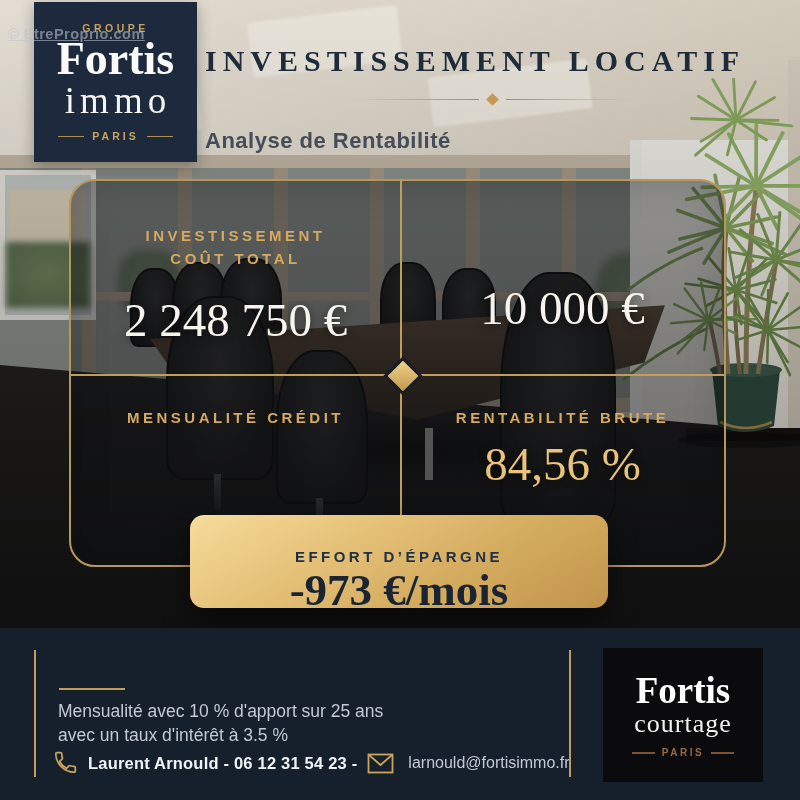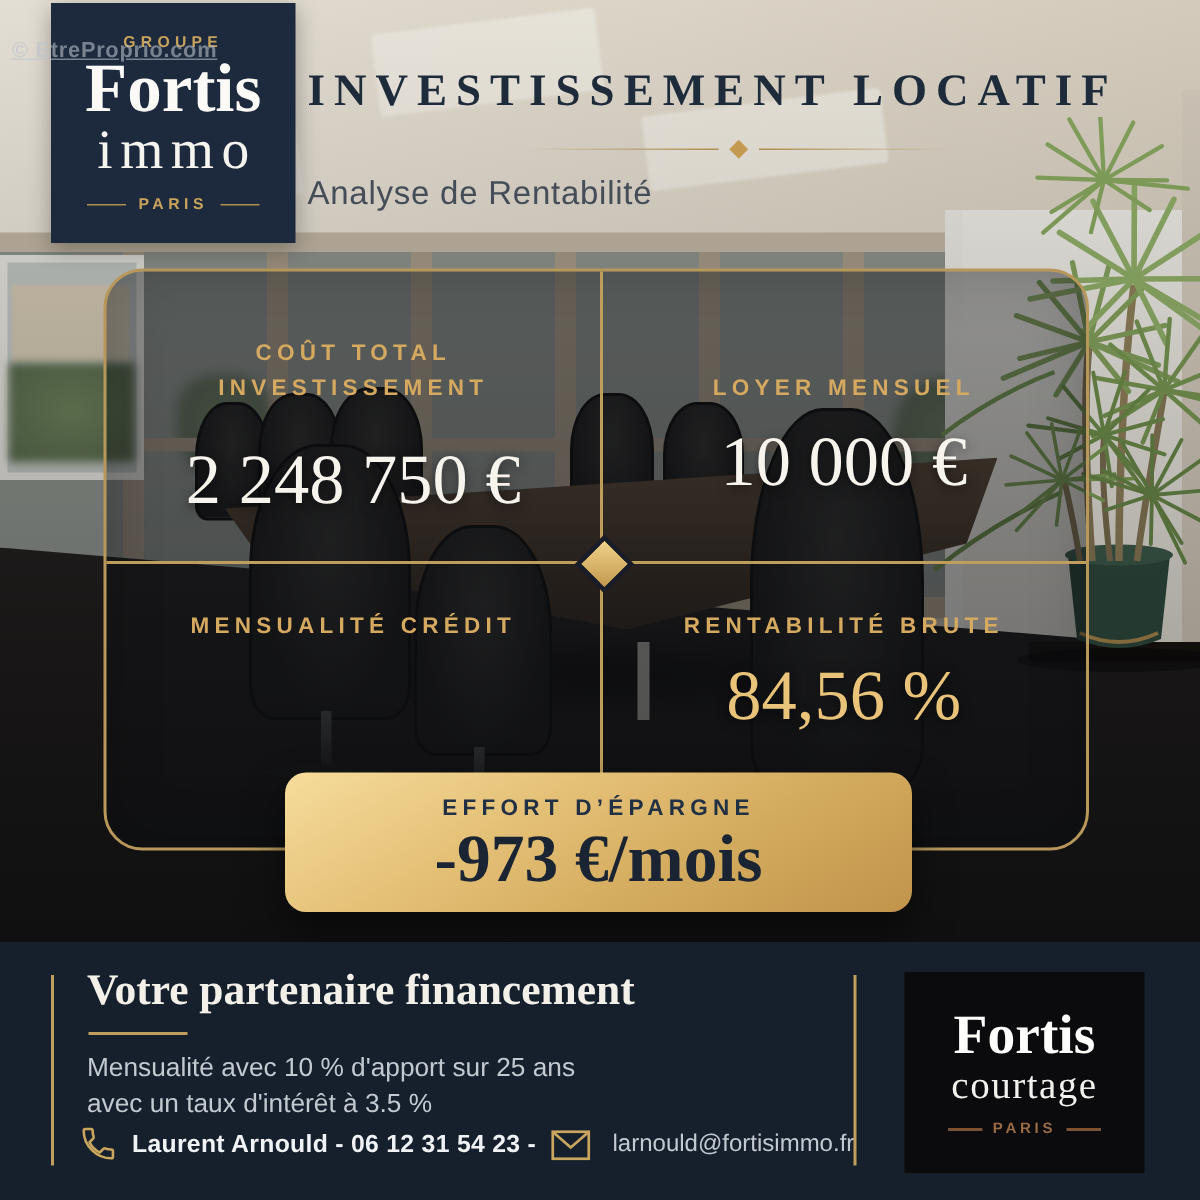--- a/index.html
+++ b/index.html
@@ -55,42 +55,42 @@
   .paris-line{width:26px;height:1.5px;background:#b08d4f;}
   .lg-paris{font-size:10.5px;letter-spacing:3px;color:#c9a25c;font-weight:700;}
 
   #header{left:205px;top:44px;width:574px;text-align:left;z-index:30;}
   #main-title{font-family:"Liberation Serif",serif;font-size:30px;font-weight:700;
     letter-spacing:6px;color:#1e2b3a;}
   .title-divider{display:flex;align-items:center;justify-content:center;gap:9px;margin-top:17px;}
   .td-line-l{width:128px;height:1.5px;background:linear-gradient(90deg,rgba(176,140,74,0),#b08c4a);}
   .td-line-r{width:128px;height:1.5px;background:linear-gradient(90deg,#b08c4a,rgba(176,140,74,0));}
   .td-diamond{width:9px;height:9px;transform:rotate(45deg);background:#c49a52;}
-  #subtitle{margin-top:12px;font-size:22px;color:#454d58;letter-spacing:.5px;}
+  #subtitle{margin-top:24px;font-size:22px;color:#454d58;letter-spacing:.5px;font-weight:bold;}
 
   
   #stats{left:69px;top:179px;width:653px;height:384px;z-index:20;
     border:2px solid #b7985a;border-radius:26px;background:rgba(13,16,22,.33);
     box-shadow:inset 0 0 40px rgba(0,0,0,.18);}
   .v-divider{left:329px;top:0;width:1.5px;height:336px;background:#bf9e5b;}
   .h-divider{left:0;top:193px;width:100%;height:1.5px;background:#bf9e5b;}
   .center-diamond{left:318px;top:181px;width:22px;height:22px;transform:rotate(45deg);
     background:linear-gradient(135deg,#f0d28a,#c2984f);border:3px solid #181d27;}
   .stat-label{position:absolute;width:323px;text-align:center;font-size:15px;font-weight:700;
     letter-spacing:3.5px;color:#d5a960;line-height:23px;}
   .stat-value{position:absolute;width:323px;text-align:center;
     font-family:"Liberation Serif",serif;font-size:47px;color:#f7f4ee;
     text-shadow:0 2px 8px rgba(0,0,0,.55);}
   .gold-val{color:#e8c379;}
 
   
   #savings{left:190px;top:515px;width:418px;height:93px;z-index:25;border-radius:14px;
     background:linear-gradient(150deg,#f6dc9b 0%,#e5c178 35%,#d3ab5e 65%,#c1944c 100%);
     box-shadow:0 12px 26px rgba(0,0,0,.5);text-align:center;}
-  .sv-label{margin-top:15px;font-size:15px;font-weight:700;letter-spacing:3.5px;color:#223044;}
+  .sv-label{margin-top:33px;font-size:15px;font-weight:700;letter-spacing:3.5px;color:#223044;}
   .sv-value{margin-top:1px;font-family:"Liberation Serif",serif;font-size:45px;font-weight:700;color:#1a2433;line-height:1.1;}
 
   
   #footer{left:0;top:628px;width:800px;height:172px;background:#16202d;z-index:30;}
   .f-vline{position:absolute;width:2px;height:127px;top:22px;background:#bf9d5c;}
   #f-heading{left:58px;top:16px;font-family:"Liberation Serif",serif;font-size:29px;
     font-weight:600;color:#f3f0ea;}
   #f-underline{left:59px;top:60px;width:66px;height:2px;background:#bf9d5c;}
   .f-para{left:58px;top:72px;font-size:17.5px;line-height:23.5px;color:#c3c9d1;}
   #f-contact{left:52px;top:120px;display:flex;align-items:center;gap:10px;height:30px;}
@@ -212,42 +212,40 @@
   </div>
   <div id="subtitle">Analyse de Rentabilité</div>
 </div>
 
 <div id="stats" class="abs">
   <div class="abs v-divider"></div>
   <div class="abs h-divider"></div>
   <div class="abs center-diamond"></div>
 
   <div class="stat-label" style="left:3px;top:43px;">
+    <div>INVESTISSEMENT</div>
     <div>COÛT TOTAL</div>
-    <div>INVESTISSEMENT</div>
   </div>
   <div class="stat-value" style="left:3px;top:112px;">2 248 750 €</div>
 
-  <div class="stat-label" style="left:330px;top:66px;">LOYER MENSUEL</div>
   <div class="stat-value" style="left:330px;top:100px;">10 000 €</div>
 
   <div class="stat-label" style="left:3px;top:225px;">MENSUALITÉ CRÉDIT</div>
 
   <div class="stat-label" style="left:330px;top:225px;">RENTABILITÉ BRUTE</div>
   <div class="stat-value gold-val" style="left:330px;top:256px;">84,56 %</div>
 </div>
 
 <div id="savings" class="abs">
   <div class="sv-label">EFFORT D’ÉPARGNE</div>
   <div class="sv-value">-973 €/mois</div>
 </div>
 
 <div id="footer" class="abs">
   <div class="f-vline" style="left:34px;"></div>
-  <div id="f-heading" class="abs">Votre partenaire financement</div>
   <div id="f-underline" class="abs"></div>
   <div class="f-para abs">
     <div>Mensualité avec 10 % d'apport sur 25 ans</div>
     <div>avec un taux d'intérêt à 3.5 %</div>
   </div>
   <div id="f-contact" class="abs">
     <svg width="26" height="26" viewBox="0 0 24 24">
       <path d="M7.1 10.6c1.5 2.9 3.5 4.9 6.3 6.3l2.2-2.2c.3-.3.8-.4 1.2-.2 1.2.4 2.4.6 3.7.6.6 0 1 .5 1 1v3.4c0 .6-.4 1-1 1C11.4 20.5 3.5 12.6 3.5 3.5c0-.6.4-1 1-1H8c.5 0 1 .4 1 1 0 1.3.2 2.5.6 3.7.1.4 0 .9-.3 1.2l-2.2 2.2z" fill="none" stroke="#c9a55e" stroke-width="1.6" stroke-linejoin="round"></path>
     </svg>
     <span class="f-name">Laurent Arnould - 06 12 31 54 23 -</span>

